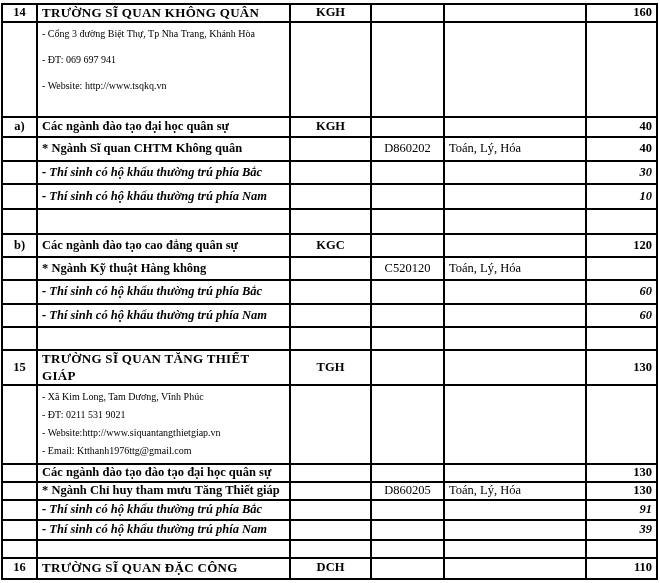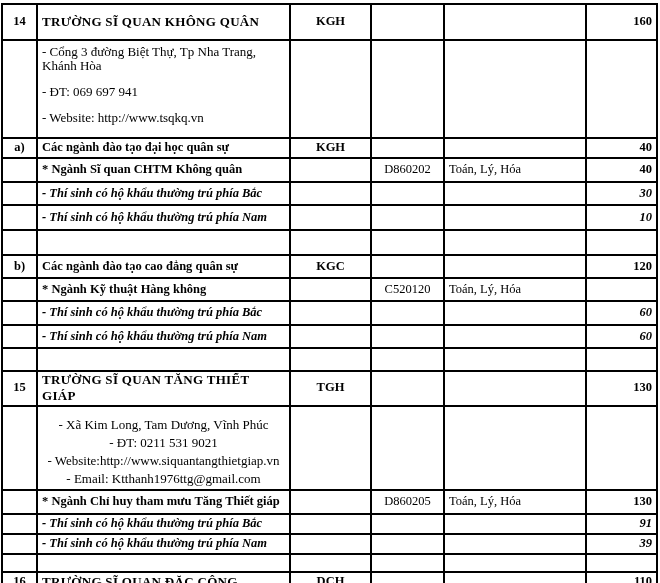--- a/index.html
+++ b/index.html
@@ -42,48 +42,48 @@
   td.c-subjects{ text-align: left; padding-left: 8px; font-weight: normal; font-size: 12px; border-radius: 9px; }
   td.c-quota   { text-align: right; font-weight: bold; }
   
   tr.r-school td.c-name { font-weight: bold; font-size: 13px; letter-spacing: 0.3px; border-radius: 11px; }
   tr.r-group  td.c-name { font-weight: bold; }
   tr.r-major  td.c-name { font-weight: bold; }
   tr.r-sub    td.c-name { font-weight: bold; font-style: italic; }
   tr.r-sub    td.c-quota{ font-style: italic; }
   tr.r-address-spaced td, tr.r-address-tight td {
     vertical-align: top;
-    font-size: 13px;
+    font-size: 10px;
   }
   tr.r-address-spaced td.c-name p {
     margin: 0 0 12px 0;
     line-height: 14px;
   }
   tr.r-address-spaced td.c-name { padding-top: 4px; }
   tr.r-address-tight td.c-name p {
     margin: 0 0 3px 0;
     line-height: 15px;
   }
-  tr.r-address-tight td.c-name { padding-top: 10px; text-align: center; }
+  tr.r-address-tight td.c-name { padding-top: 3px; }
 </style>
 </head>
 <body>
 
 <div class="sheet">
   <table class="quota">
     <colgroup>
       <col style="width:35px">
       <col style="width:253px">
       <col style="width:81px">
       <col style="width:73px">
       <col style="width:142px">
       <col style="width:71px">
     </colgroup>
     <tbody>
-        <tr class="r-school" style="height: 36px; padding-left: 48px;">
+        <tr class="r-school" style="height: 18px; padding-left: 48px;">
           <td class="c-num">14</td>
           <td class="c-name">TRƯỜNG SĨ QUAN KHÔNG QUÂN</td>
           <td class="c-code">KGH</td>
           <td class="c-mcode"></td>
           <td class="c-subjects"></td>
           <td class="c-quota">160</td>
         </tr>
         <tr class="r-address-spaced" style="height: 95px;">
           <td class="c-num"></td>
           <td class="c-name">
@@ -190,21 +190,29 @@
             <p>- Xã Kim Long, Tam Dương, Vĩnh Phúc</p>
             <p>- ĐT: 0211 531 9021</p>
             <p>- Website:http://www.siquantangthietgiap.vn</p>
             <p>- Email: Ktthanh1976ttg@gmail.com</p>
           </td>
           <td class="c-code"></td>
           <td class="c-mcode"></td>
           <td class="c-subjects"></td>
           <td class="c-quota"></td>
         </tr>
-        <tr class="r-major" style="height: 24px;">
+        <tr class="r-group" style="height: 18px;">
+          <td class="c-num"></td>
+          <td class="c-name">Các ngành đào tạo đào tạo đại học quân sự</td>
+          <td class="c-code"></td>
+          <td class="c-mcode"></td>
+          <td class="c-subjects"></td>
+          <td class="c-quota">130</td>
+        </tr>
+        <tr class="r-major" style="height: 18px;">
           <td class="c-num"></td>
           <td class="c-name">* Ngành Chỉ huy tham mưu Tăng Thiết giáp</td>
           <td class="c-code"></td>
           <td class="c-mcode">D860205</td>
           <td class="c-subjects">Toán, Lý, Hóa</td>
           <td class="c-quota">130</td>
         </tr>
         <tr class="r-sub" style="height: 20px;">
           <td class="c-num"></td>
           <td class="c-name">- Thí sinh có hộ khẩu thường trú phía Bắc</td>

